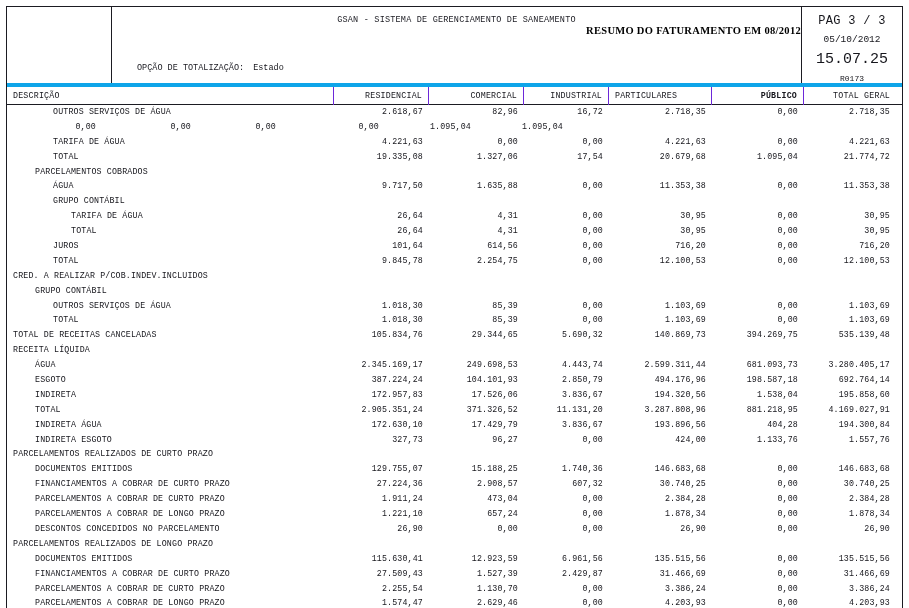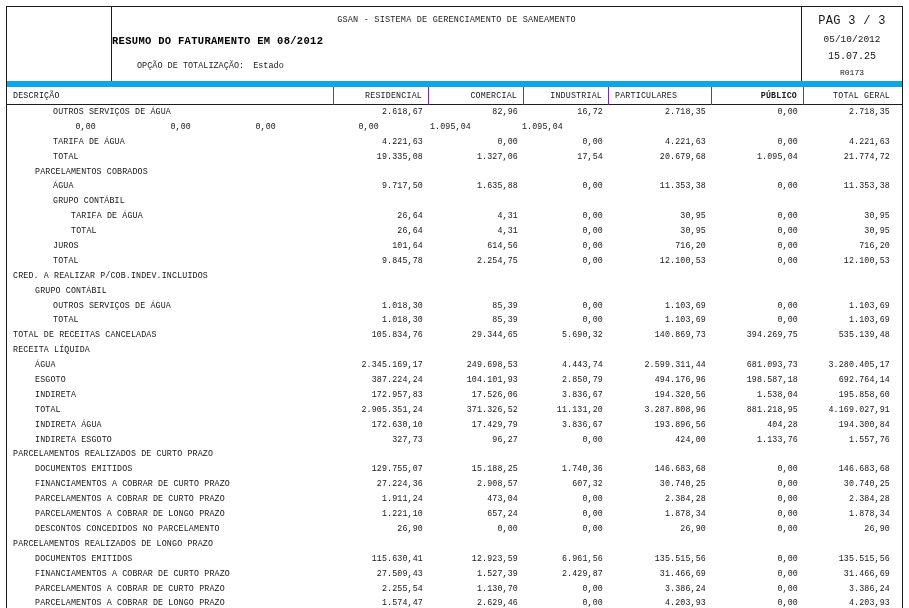--- a/index.html
+++ b/index.html
@@ -29,21 +29,21 @@
     border: 1px solid #1b1b22;
     border-bottom: none;
     width: 897px;
     box-sizing: border-box;
   }
 
   
   .hdr {
     display: flex;
     height: 80px;
-    border-bottom: 6px solid #0ea5e9;
+    border-bottom: 4px solid #0ea5e9;
     box-sizing: border-box;
   }
   .hdr-logo {
     width: 105px;
     flex: 0 0 105px;
     border-right: 1px solid #1b1b22;
     box-sizing: border-box;
   }
   .hdr-center {
     flex: 1 1 auto;
@@ -60,40 +60,40 @@
   }
 
   .sys-name {
     text-align: center;
     font-size: 8.5px;
     letter-spacing: .2px;
     margin-top: 8px;
     color: #1b1b22;
   }
   .rep-title {
-    text-align: left;
+    text-align: right;
     font-size: 10.5px;
     font-weight: bold;
     letter-spacing: .3px;
-    margin-top: 10px;
     color: #000;
+    font-family: Liberation Serif, serif;
   }
   .tot-opt {
     position: absolute;
     left: 25px;
     bottom: 10px;
     font-size: 8.5px;
     white-space: nowrap;
   }
   .tot-opt .lbl { color: #1b1b22; }
   .tot-opt .val { margin-left: 9px; }
 
   .hdr-right .pag  { font-size: 12px; letter-spacing: .3px; }
   .hdr-right .date { font-size: 9.5px; margin-top: 6px; }
-  .hdr-right .time { font-size: 10px; margin-top: 6px; }
+  .hdr-right .time { font-size: 15px; margin-top: 6px; }
   .hdr-right .code { font-size: 8px;  margin-top: 6px; }
 
   
   .colhdr {
     display: flex;
     height: 18px;
     align-items: center;
     border-bottom: 1px solid #1b1b22;
     box-sizing: border-box;
     font-size: 8.3px;

